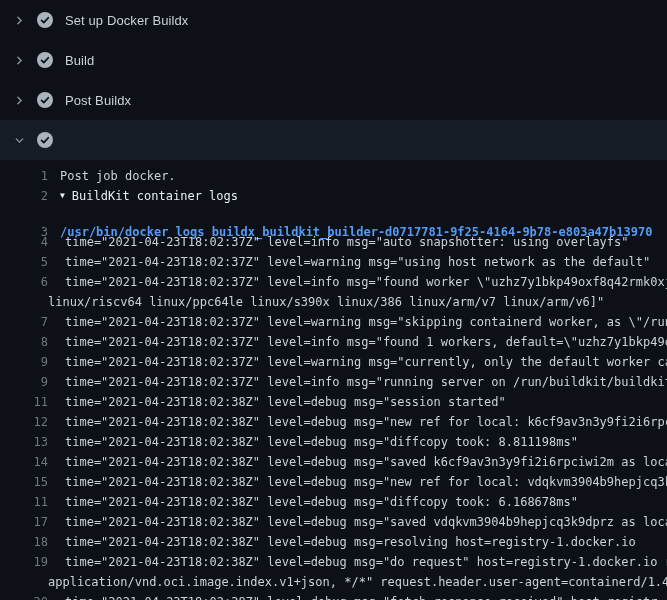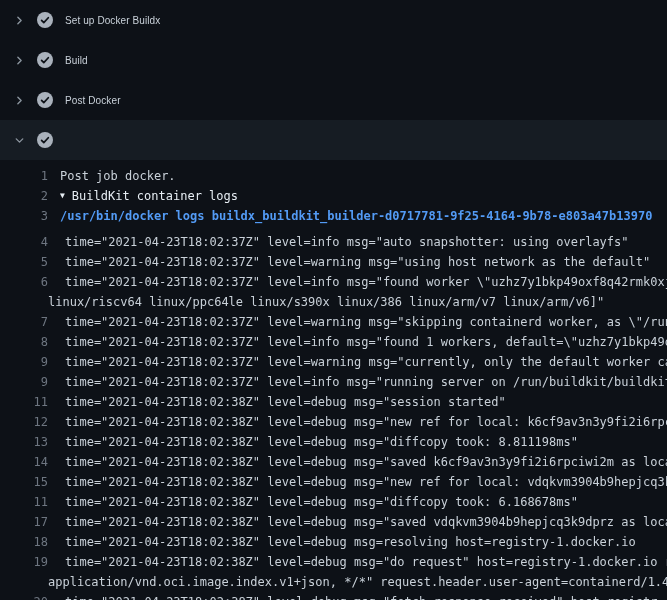--- a/index.html
+++ b/index.html
@@ -6,29 +6,29 @@
     --bg:#0d1117; --hdr:#161c23; --title:#c9d1d9; --chev:#8b949e; --check:#aab2bc;
     --ln:#6e7681; --txt:#c9d1d9; --cmd:#539bf5; --grp:#e6edf3;
   }
   html,body{margin:0;padding:0;}
   body{width:667px;height:600px;overflow:hidden;background:var(--bg);}
   .viewer{width:100%;height:100%;font-family:"Liberation Sans",sans-serif;}
   .sec{height:40px;display:flex;align-items:center;padding:0 13px;color:var(--title);cursor:pointer;}
   .sec.open{background:var(--hdr);}
   .sec .chev{color:var(--chev);margin-right:11px;flex:none;}
   .sec .check{color:var(--check);margin-right:12px;flex:none;display:block;}
-  .sec-label{font-size:10px;letter-spacing:.1px;}
+  .sec-label{font-size:13px;letter-spacing:.1px;}
   .log{padding-top:6px;font-family:"DejaVu Sans Mono","Liberation Mono",monospace;
        font-size:12px;line-height:20px;color:var(--txt);}
   .row{display:flex;height:20px;align-items:baseline;}
   .ln{width:48px;flex:none;text-align:right;color:var(--ln);font-size:12px;cursor:pointer;}
   .lt{margin-left:12px;flex:1;min-width:0;white-space:pre;overflow:hidden;}
   .lt.log{margin-left:17px;}
   .lt.cont{margin-left:0;}
-  .lt.command{color:var(--cmd);font-weight:bold;}
+  .lt.command{color:var(--cmd);font-weight:bold;margin-top:16px;}
   .lt.group{color:var(--grp);}
   .tri{font-size:8px;margin-right:7px;display:inline-block;transform:translateY(-2px);color:var(--grp);cursor:pointer;}
 </style>
 </head>
 <body>
 
 <div class="viewer">
     <div class="sec">
       <svg class="chev" width="13" height="13" viewBox="0 0 16 16">
         <path d="M6 4l4 4-4 4" fill="none" stroke="currentColor" stroke-width="1.7" stroke-linecap="round" stroke-linejoin="round"></path>
@@ -50,21 +50,21 @@
       <span class="sec-label">Build</span>
     </div>
     <div class="sec">
       <svg class="chev" width="13" height="13" viewBox="0 0 16 16">
         <path d="M6 4l4 4-4 4" fill="none" stroke="currentColor" stroke-width="1.7" stroke-linecap="round" stroke-linejoin="round"></path>
       </svg>
       <svg class="check" width="16" height="16" viewBox="0 0 16 16">
         <circle cx="8" cy="8" r="8" fill="currentColor"></circle>
         <path d="M4.6 8.3l2.2 2.3 4.5-4.9" fill="none" stroke="var(--bg)" stroke-width="1.7" stroke-linecap="round" stroke-linejoin="round"></path>
       </svg>
-      <span class="sec-label">Post Docker</span>
+      <span class="sec-label">Post Buildx</span>
     </div>
     <div class="sec open">
       <svg class="chev" width="13" height="13" viewBox="0 0 16 16">
         <path d="M4 6l4 4 4-4" fill="none" stroke="currentColor" stroke-width="1.7" stroke-linecap="round" stroke-linejoin="round"></path>
       </svg>
       <svg class="check" width="16" height="16" viewBox="0 0 16 16">
         <circle cx="8" cy="8" r="8" fill="currentColor"></circle>
         <path d="M4.6 8.3l2.2 2.3 4.5-4.9" fill="none" stroke="var(--bg)" stroke-width="1.7" stroke-linecap="round" stroke-linejoin="round"></path>
       </svg>
     </div>

